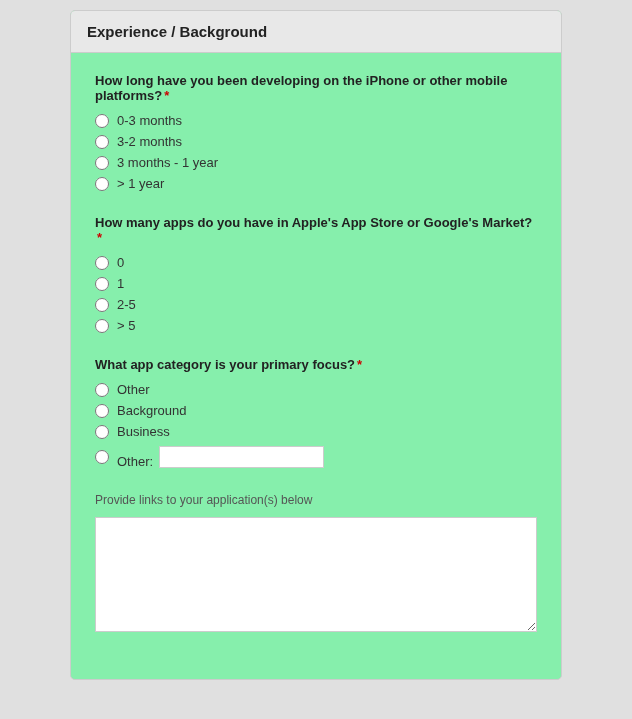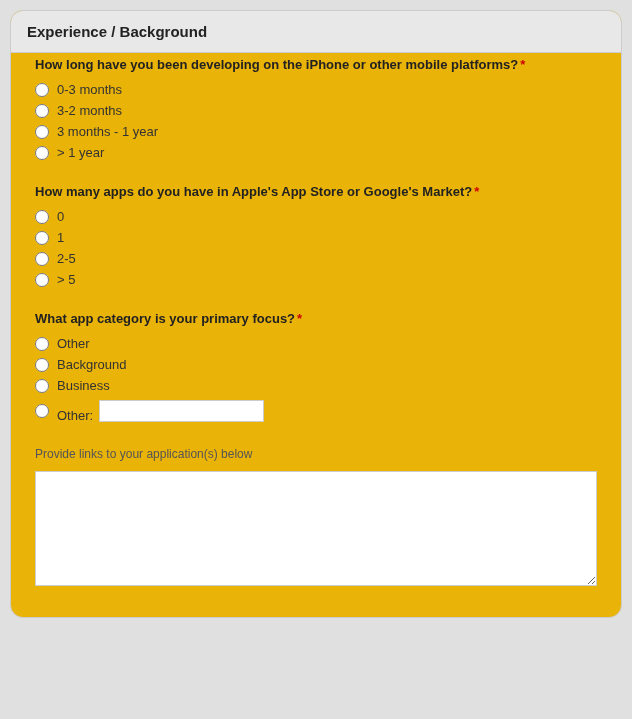--- a/index.html
+++ b/index.html
@@ -11,41 +11,41 @@
     body {
       font-family: Arial, sans-serif;
       font-size: 13px;
       background: #e0e0e0;
       display: flex;
       justify-content: center;
       padding: 10px;
     }
 
     .form-container {
-      width: 612px;
-      background: #eab308;
+      width: 492px;
+      background: #86efac;
       border: 1px solid #cccccc;
-      border-radius: 13px;
+      border-radius: 5px;
       overflow: hidden;
     }
 
     .form-header {
       background: #e8e8e8;
       border-bottom: 1px solid #cccccc;
       padding: 12px 16px;
     }
 
     .form-header h2 {
       font-size: 15px;
       font-weight: bold;
       color: #222222;
     }
 
     .form-body {
-      padding: 4px 24px;
+      padding: 20px 24px;
     }
 
     .question-block {
       margin-bottom: 24px;
     }
 
     .question-label {
       font-size: 13px;
       font-weight: bold;
       color: #222222;

